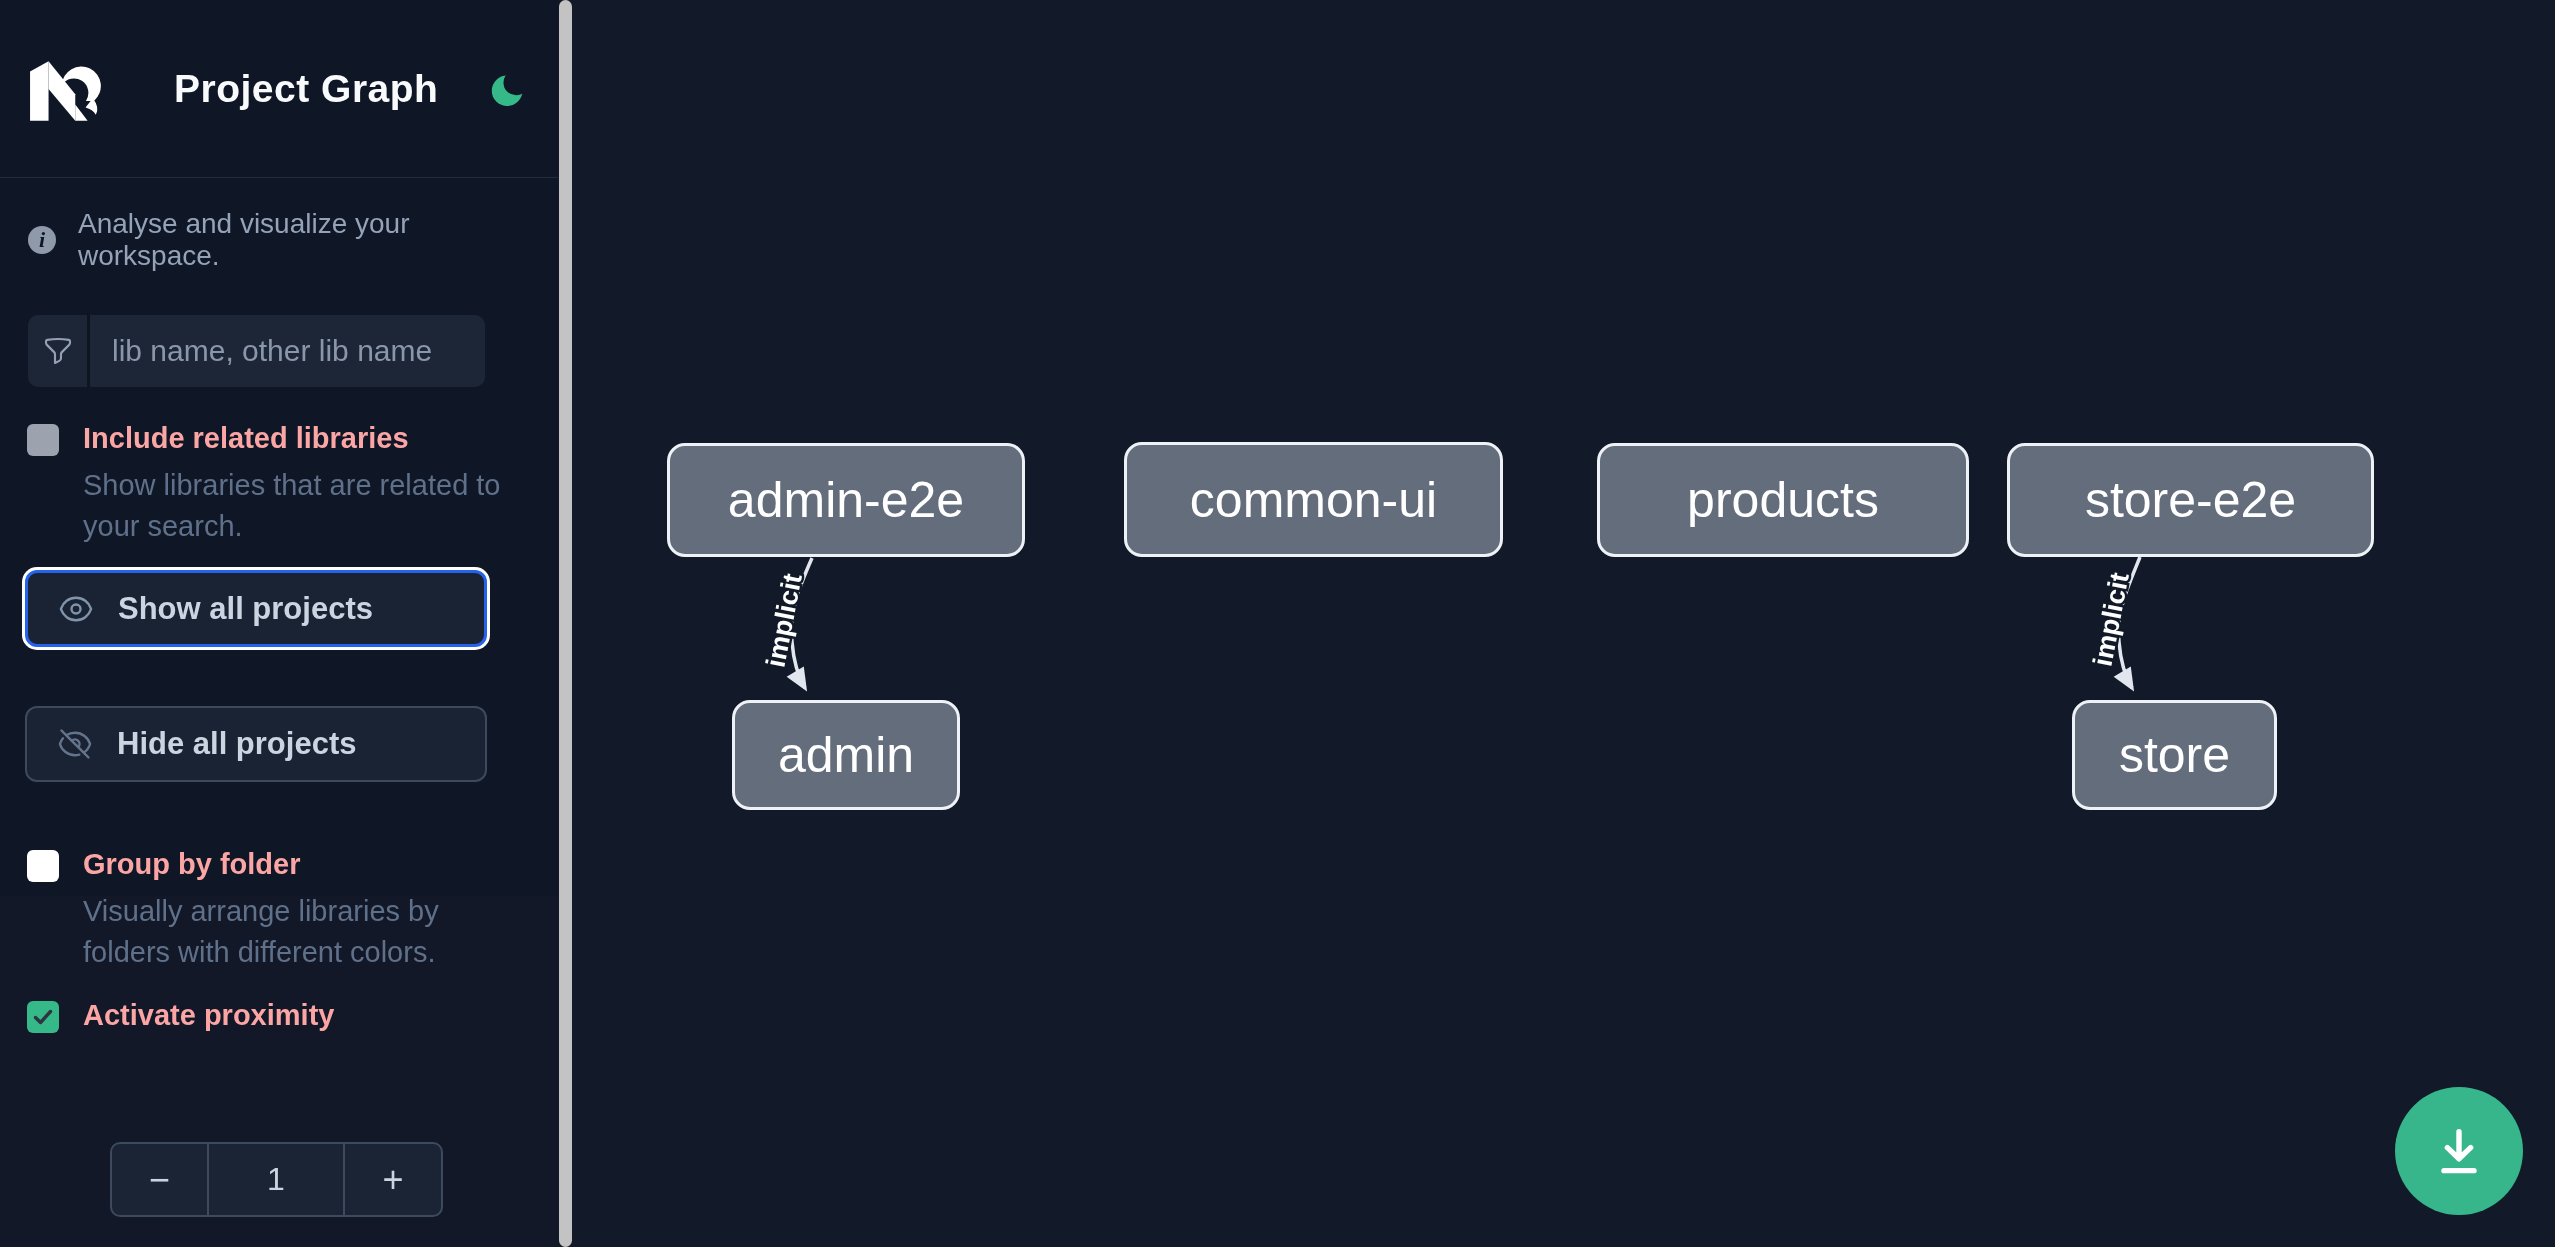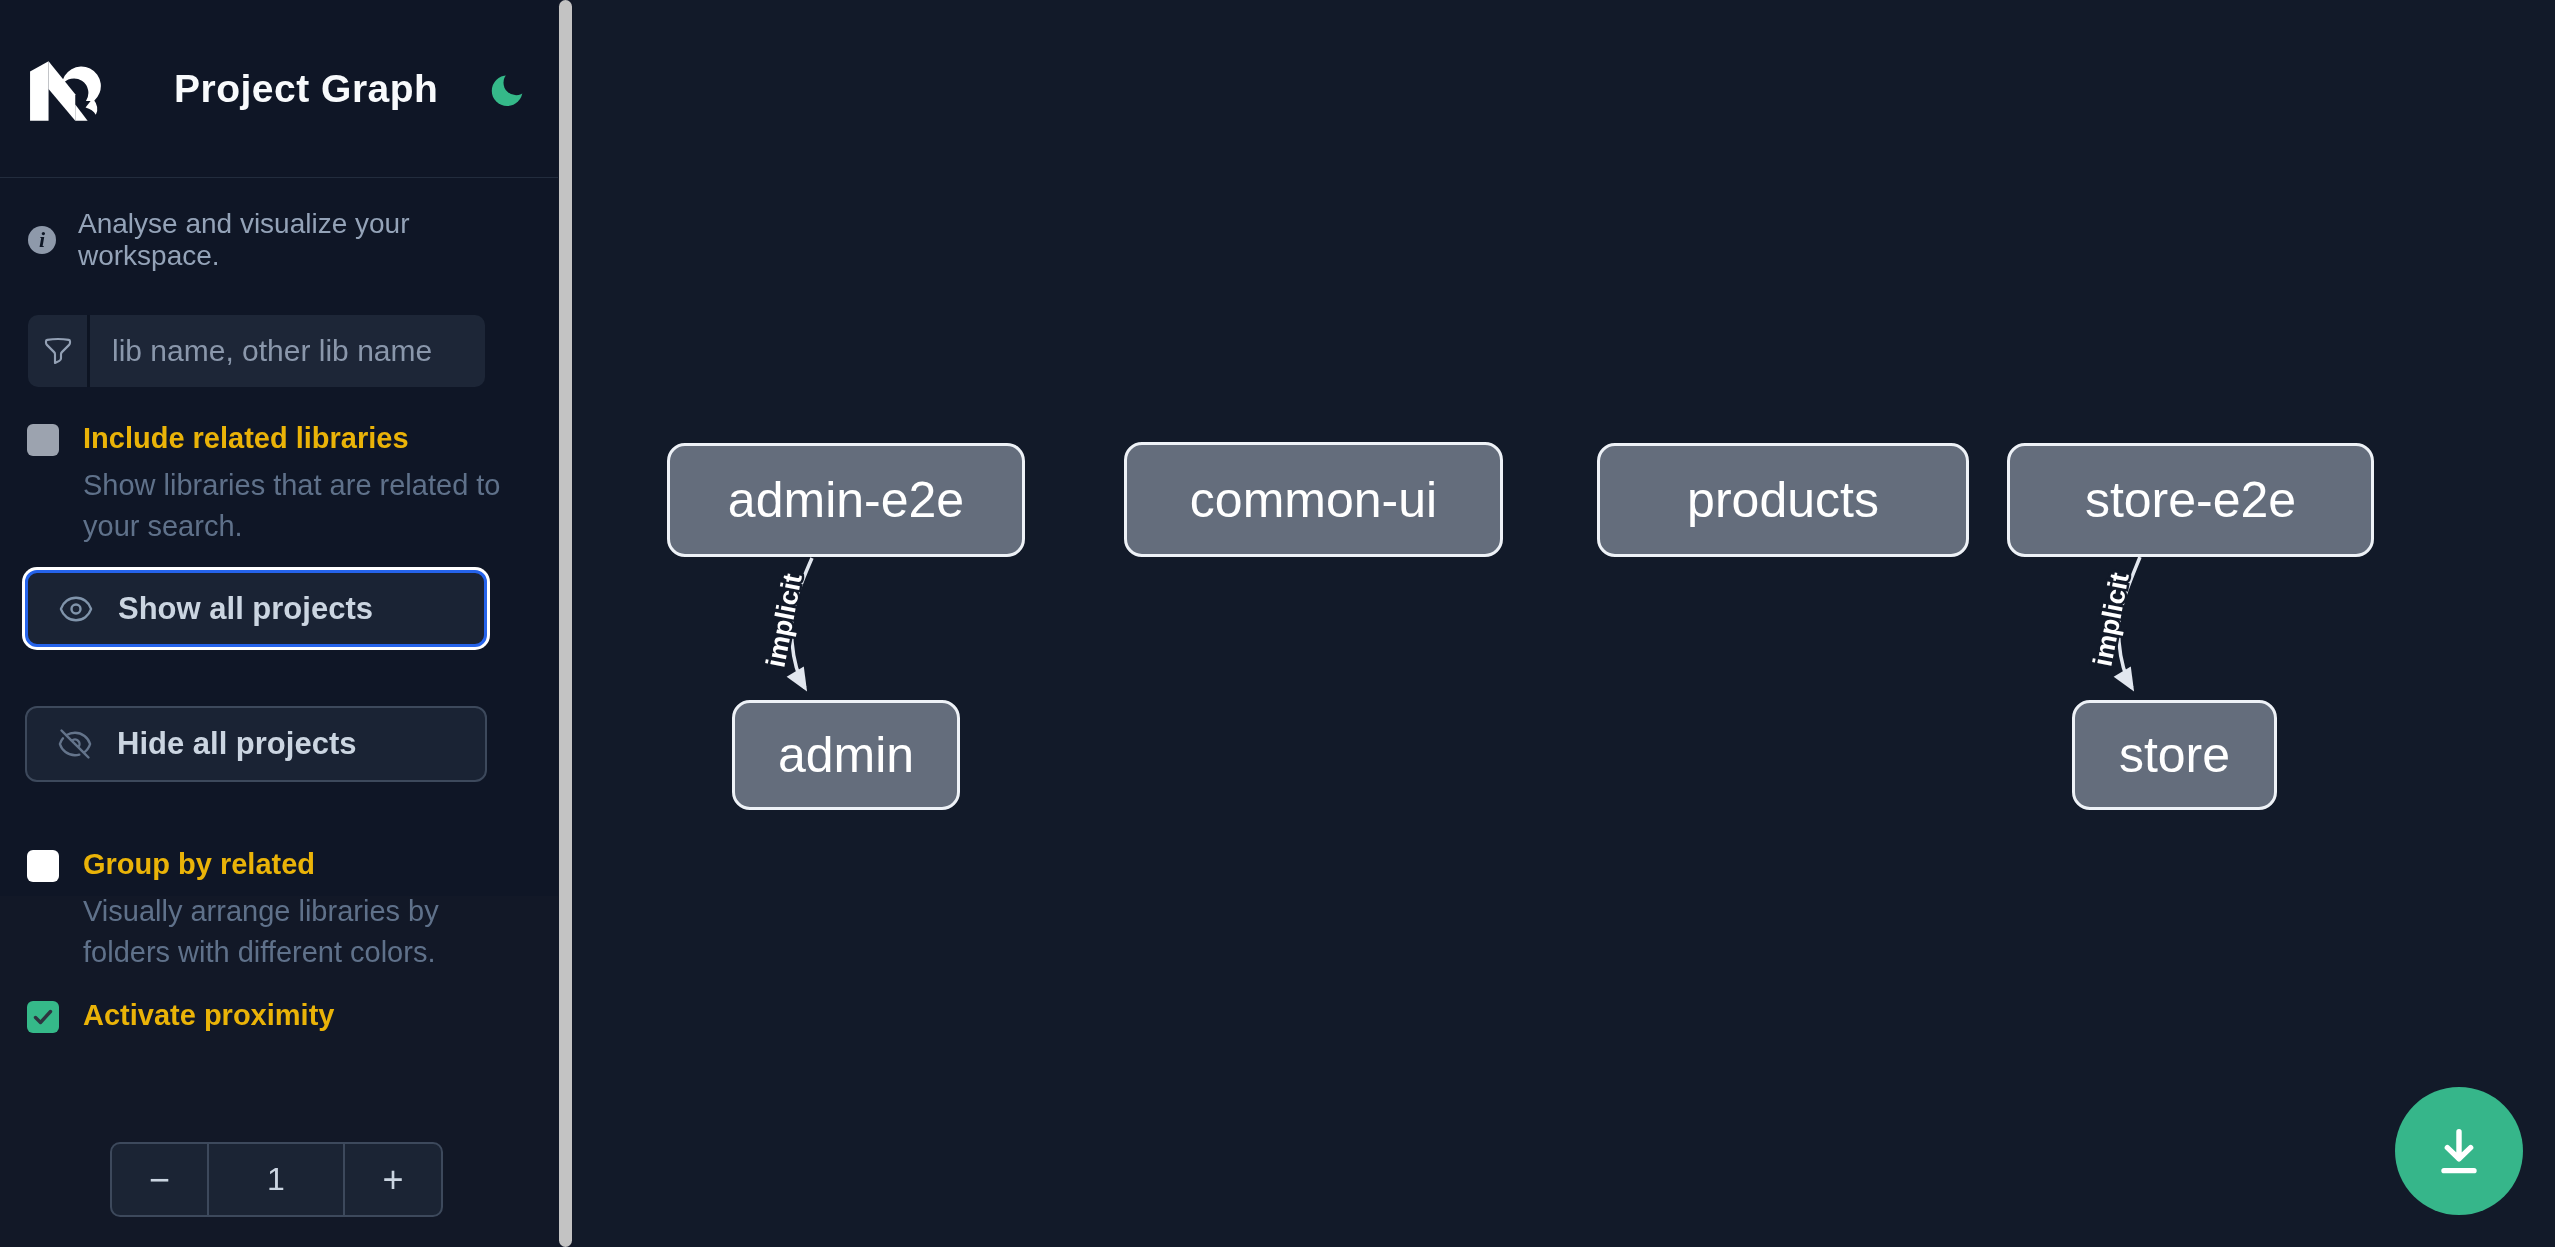--- a/index.html
+++ b/index.html
@@ -38,21 +38,21 @@
   .toggle { position:absolute; left:27px; display:flex; gap:24px; width:500px; }
   .toggle.t1 { top:422px; }
   .toggle.t2 { top:848px; }
   .toggle.t3 { top:999px; }
   .cbox { width:32px; height:32px; border-radius:6px; flex:0 0 auto; margin-top:2px;
           display:flex; align-items:center; justify-content:center; }
   .cbox.gray { background:#9ca3af; }
   .cbox.white { background:#ffffff; }
   .cbox.green { background:#35b989; }
   .toggle-text { width:430px; }
-  .toggle-label { color:#eab308; font-size:29px; font-weight:700; margin-bottom:10px; }
+  .toggle-label { color:#fca5a5; font-size:29px; font-weight:700; margin-bottom:10px; }
   .toggle-desc { color:#5f718a; font-size:29px; line-height:41px; }
 
   .sb-btn { position:absolute; left:25px; width:462px; height:77px; border-radius:12px;
             background:#1a2334; display:flex; align-items:center; gap:24px;
             padding-left:30px; cursor:pointer; }
   .sb-btn .lbl { color:#cbd5e1; font-size:31px; font-weight:700; }
   .btn-show { top:570px; border:3px solid #2563eb; box-shadow:0 0 0 3px #ffffff; }
   .btn-hide { top:706px; height:76px; border:2px solid #3d495c; }
   .btn-icon { width:36px; height:36px; flex:0 0 auto; }
 
@@ -173,21 +173,21 @@
     <div class="sb-btn btn-hide">
       <svg class="btn-icon" viewBox="0 0 24 24" fill="none" stroke="#64748b" stroke-width="1.6" stroke-linecap="round" stroke-linejoin="round">
         <path d="M3.98 8.223A10.477 10.477 0 001.934 12C3.226 16.338 7.244 19.5 12 19.5c.993 0 1.953-.138 2.863-.395M6.228 6.228A10.45 10.45 0 0112 4.5c4.756 0 8.773 3.162 10.065 7.498a10.523 10.523 0 01-4.293 5.774M6.228 6.228L3 3m3.228 3.228l3.65 3.65m7.894 7.894L21 21m-3.228-3.228l-3.65-3.65m0 0a3 3 0 10-4.243-4.243m4.242 4.242L9.88 9.88"></path>
       </svg>
       <span class="lbl">Hide all projects</span>
     </div>
 
     <div class="toggle t2">
       <div class="cbox white"></div>
       <div class="toggle-text">
-        <div class="toggle-label">Group by related</div>
+        <div class="toggle-label">Group by folder</div>
         <div class="toggle-desc">Visually arrange libraries by folders with different colors.</div>
       </div>
     </div>
 
     <div class="toggle t3">
       <div class="cbox green">
         <svg width="24" height="24" viewBox="0 0 24 24" fill="none" stroke="#2e3440" stroke-width="3.4" stroke-linecap="round" stroke-linejoin="round">
           <path d="M4.5 12.5l5 5 10-11"></path>
         </svg>
       </div>

